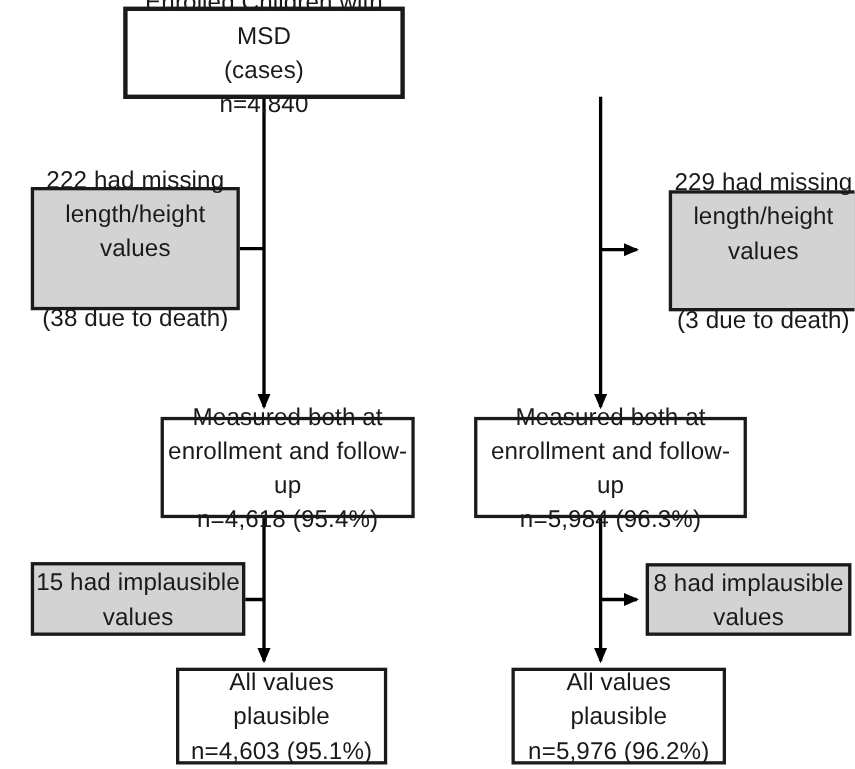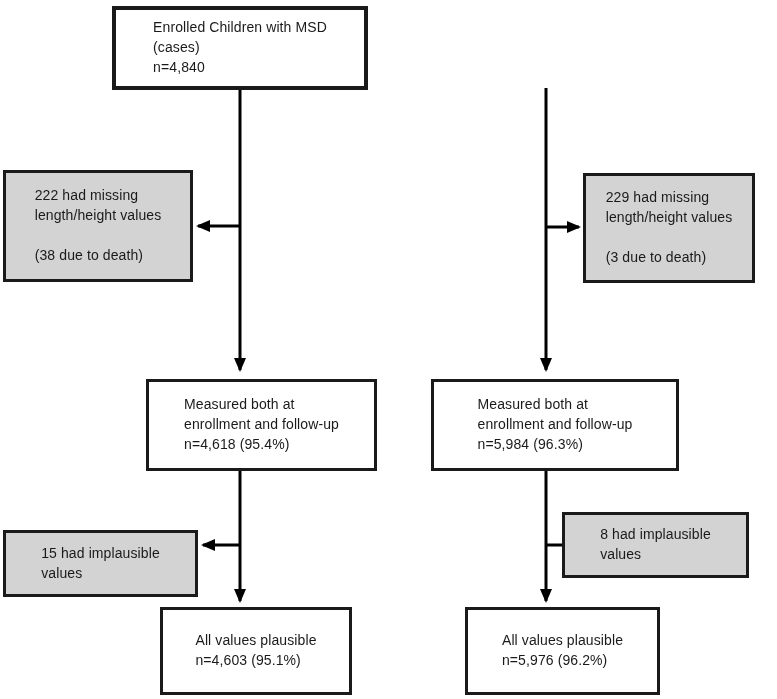--- a/index.html
+++ b/index.html
@@ -15,46 +15,47 @@
     font-family: "Liberation Sans", "DejaVu Sans", sans-serif;
     color: var(--ink, #1a1a1a);
     overflow: hidden;
   }
   .fbox {
     position: absolute;
     box-sizing: border-box;
     display: flex;
     align-items: center;
     justify-content: center;
-    text-align: left;
+    text-align: center;
     white-space: pre-line;
-    font-size: 14px;
+    font-size: 22px;
     line-height: 1.42;
     letter-spacing: 0.1px;
   }
   .fbox.white {
     background: var(--box-fill, #ffffff);
     border: 4px solid var(--ink, #1a1a1a);
   }
   .fbox.white.thin {
     border-width: 3px;
     margin-left: 15px;
   }
   .fbox.gray {
     background: var(--gray-fill, #d3d3d3);
     border: 3px solid var(--ink, #1a1a1a);
+    margin-left: 25px;
   }
   
   #box-cases-enrolled      { left:112px; top:6px;   width:256px; height:84px; }
   #box-controls-enrolled   { left:417px; top:6px;   width:258px; height:84px; }
   #box-cases-missing       { left:3px;   top:170px; width:190px; height:112px; }
   #box-controls-missing    { left:583px; top:173px; width:172px; height:110px; }
   #box-cases-measured      { left:131px; top:379px; width:231px; height:92px; }
   #box-controls-measured   { left:416px; top:379px; width:248px; height:92px; }
-  #box-cases-implausible   { left:3px;   top:530px; width:195px; height:67px; }
+  #box-cases-implausible   { left:3px;   top:511px; width:195px; height:67px; }
   #box-controls-implausible{ left:562px; top:512px; width:187px; height:66px; }
   #box-cases-plausible     { left:145px; top:607px; width:192px; height:88px; }
   #box-controls-plausible  { left:450px; top:607px; width:195px; height:88px; }
 
   #arrow-layer {
     position: absolute;
     left: 0; top: 0;
     width: 777px;
     height: 699px;
     pointer-events: none;

